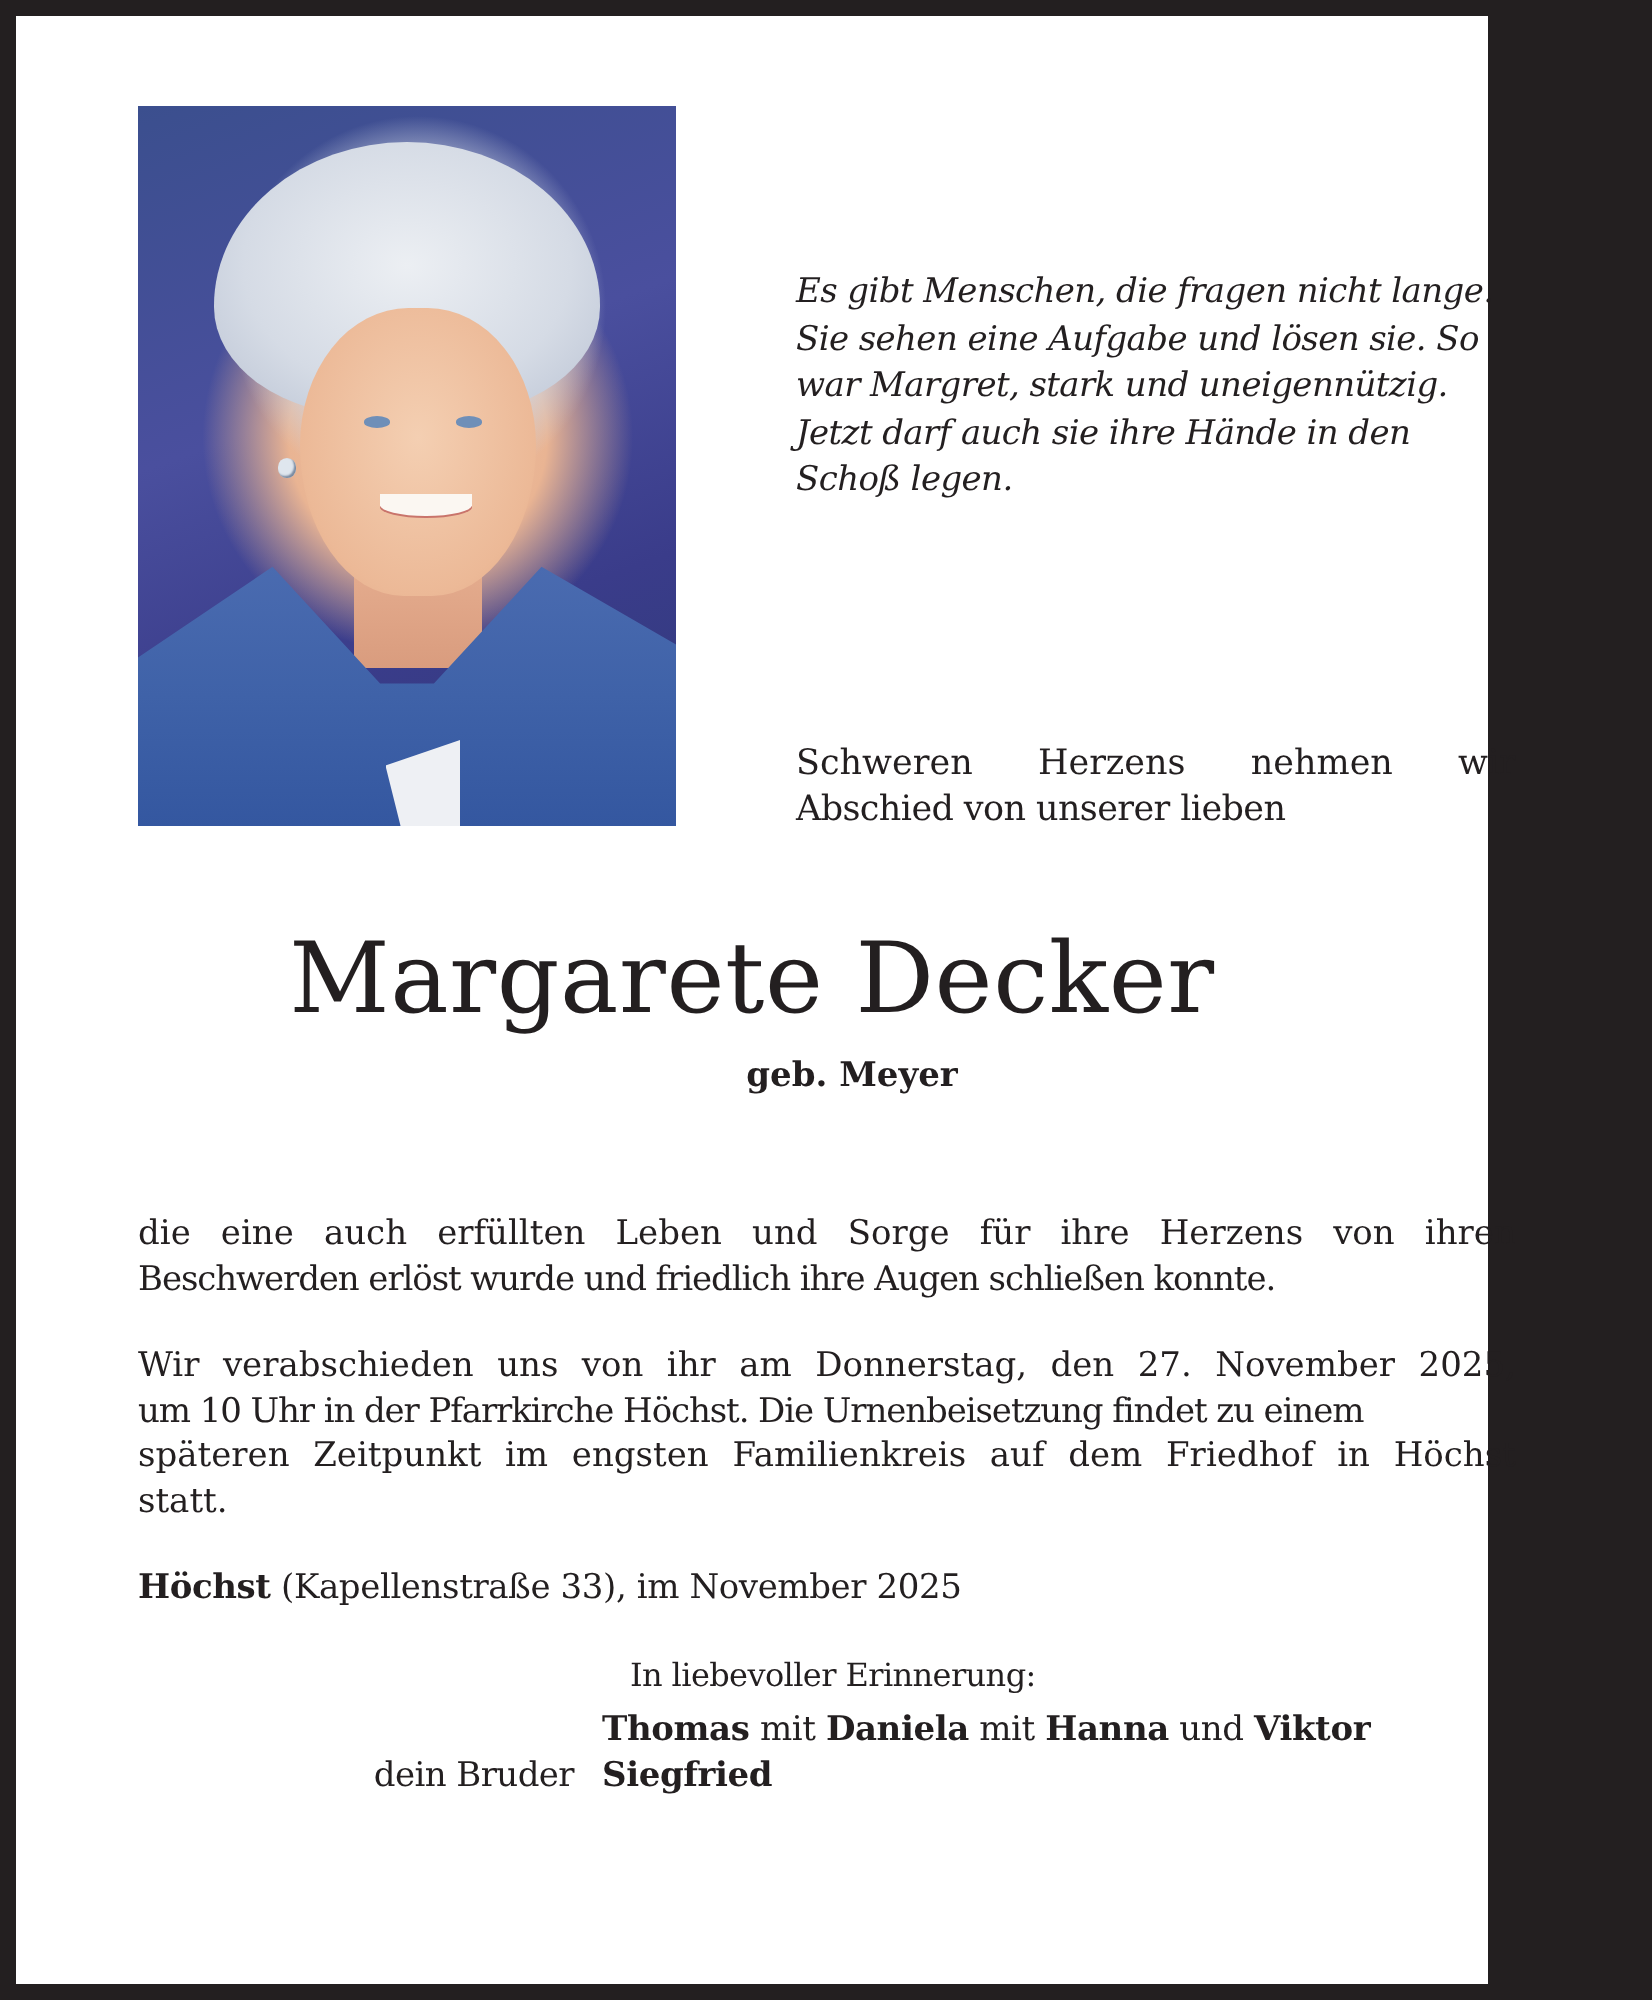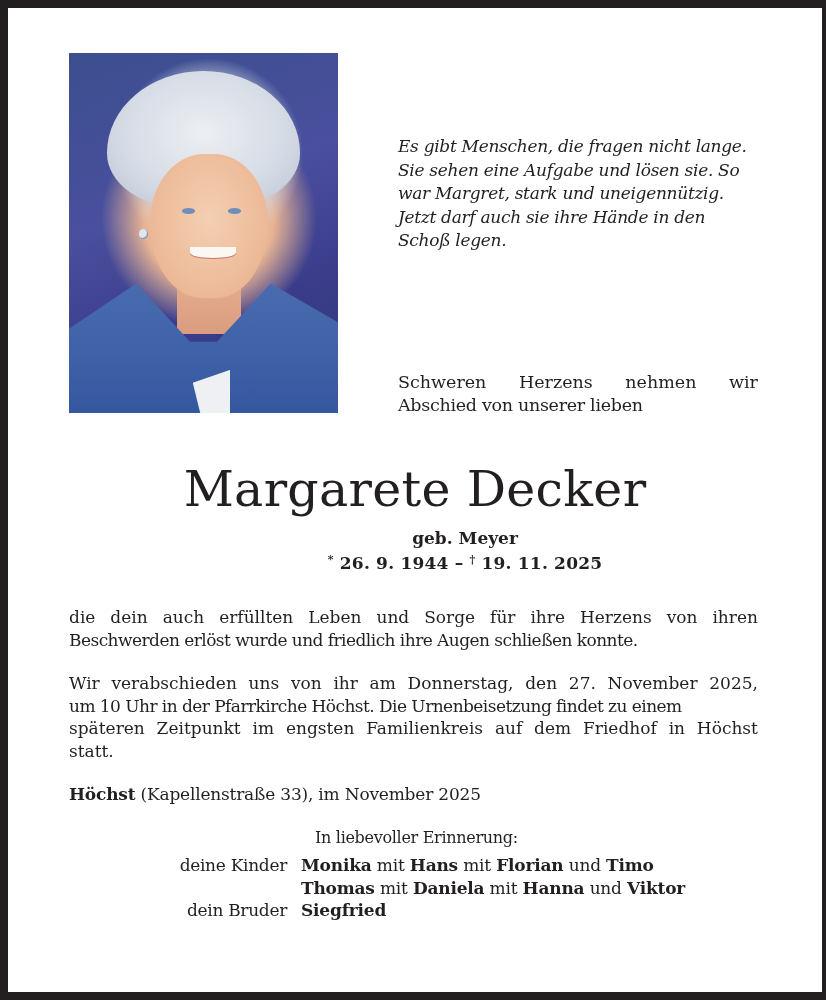--- a/index.html
+++ b/index.html
@@ -7,21 +7,21 @@
       width: 826px; height: 1000px;
       background: #231f20;
       position: relative;
       overflow: hidden;
       font-family: "DejaVu Serif", "Liberation Serif", serif;
       color: #231f20;
     }
     .page {
       position: absolute;
       left: 8px; top: 8px;
-      width: 814px; height: 984px;
+      width: 736px; height: 984px;
       background: #ffffff;
     }
     
     .photo {
       position: absolute;
       left: 61px; top: 45px;
       width: 269px; height: 360px;
       overflow: hidden;
       background:
         radial-gradient(ellipse 50% 38% at 52% 28%, #dfe3ea 0%, #cfd6e2 45%, rgba(200,210,225,0) 70%),
@@ -170,26 +170,25 @@
       <span>Schweren</span>
       <span>Herzens</span>
       <span>nehmen</span>
       <span>wir</span>
     </div>
     <span class="line2">Abschied von unserer lieben</span>
   </div>
 
   <div class="name">Margarete Decker</div>
   <div class="maiden">geb. Meyer</div>
-  <div class="dates"><sup>*</sup>&nbsp;<span>26. 9. 1944</span><span> – </span><sup>†</sup>&nbsp;<span>19. 11. 2025</span></div>
 
   <div class="para p1">
     <div class="ln">
       <span>die</span>
-      <span>dein</span>
+      <span>eine</span>
       <span>auch</span>
       <span>erfüllten</span>
       <span>Leben</span>
       <span>und</span>
       <span>Sorge</span>
       <span>für</span>
       <span>ihre</span>
       <span>Herzens</span>
       <span>von</span>
       <span>ihren</span>
@@ -226,24 +225,20 @@
     </div>
     <div class="ln last">statt.</div>
   </div>
 
   <div class="place"><b>Höchst</b><span> (Kapellenstraße 33), im November 2025</span></div>
 
   <div class="memory">In liebevoller Erinnerung:</div>
 
   <div class="family">
     <div class="row">
-      <span class="label">deine Kinder</span>
-      <span class="names"><b>Monika</b><span class="sep"> mit </span><b>Hans</b><span class="sep"> mit </span><b>Florian</b><span class="sep"> und </span><b>Timo</b></span>
-    </div>
-    <div class="row">
       <span class="label"></span>
       <span class="names"><b>Thomas</b><span class="sep"> mit </span><b>Daniela</b><span class="sep"> mit </span><b>Hanna</b><span class="sep"> und </span><b>Viktor</b></span>
     </div>
     <div class="row">
       <span class="label">dein Bruder</span>
       <span class="names"><b>Siegfried</b></span>
     </div>
   </div>
 
 </div>

